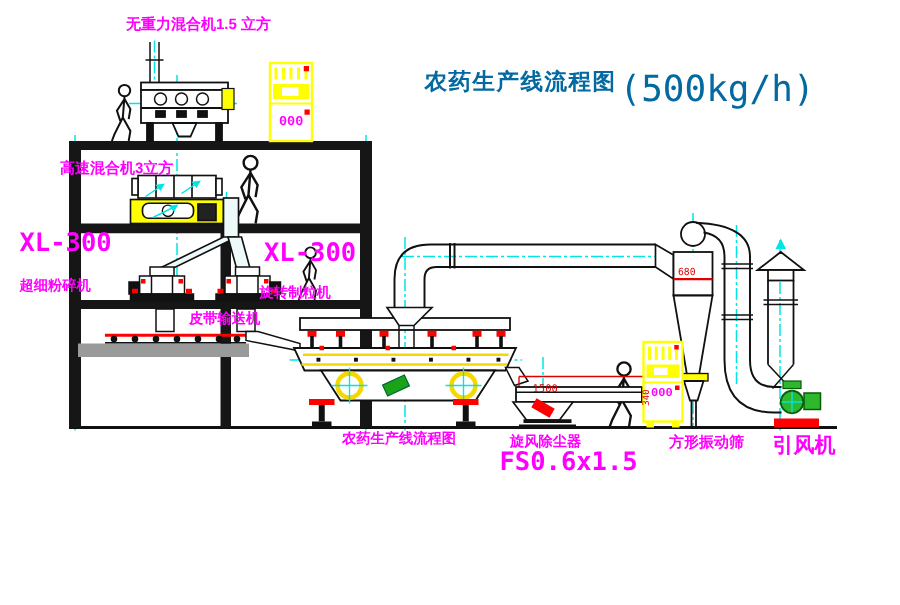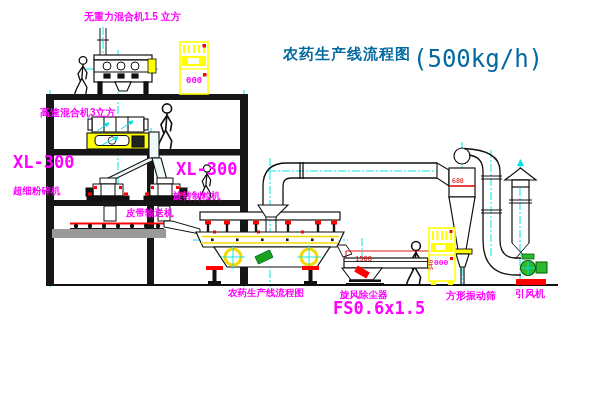--- a/index.html
+++ b/index.html
@@ -338,21 +338,21 @@
 
 <div class="lbl small-cn" style="left:126px;top:208px;">皮带输送机</div>
 
 <div class="lbl small-cn" style="left:228px;top:288px;">农药生产线流程图</div>
 
 <div class="lbl small-cn" style="left:340px;top:290px;">旋风除尘器</div>
 <div class="lbl model" style="left:333px;top:300px;">FS0.6x1.5</div>
 
 <div class="lbl small-cn" style="left:446px;top:291px;font-size:10px;">方形振动筛</div>
 
-<div class="lbl small-cn" style="left:515px;top:289px;font-size:10px;">引风机</div>
+<div class="lbl small-cn" style="left:515px;top:289px;font-size:14px;">引风机</div>
 
 <div class="dim" style="left:355px;top:256px;font-size:7px;">1500</div>
 <div class="dim" style="left:426px;top:262px;font-size:6px;transform:rotate(-90deg);">340</div>
 <div class="dim" style="left:452px;top:178px;font-size:6.5px;">680</div>
 
 <div class="panel-code" style="left:186px;top:77px;font-size:9px;">000</div>
 <div class="panel-code" style="left:434px;top:259px;font-size:8px;">000</div>
 
 </div>
 

